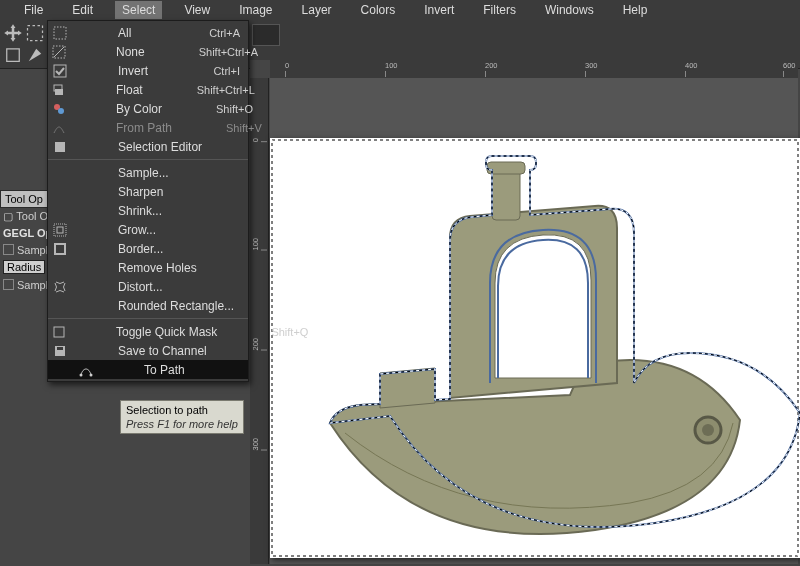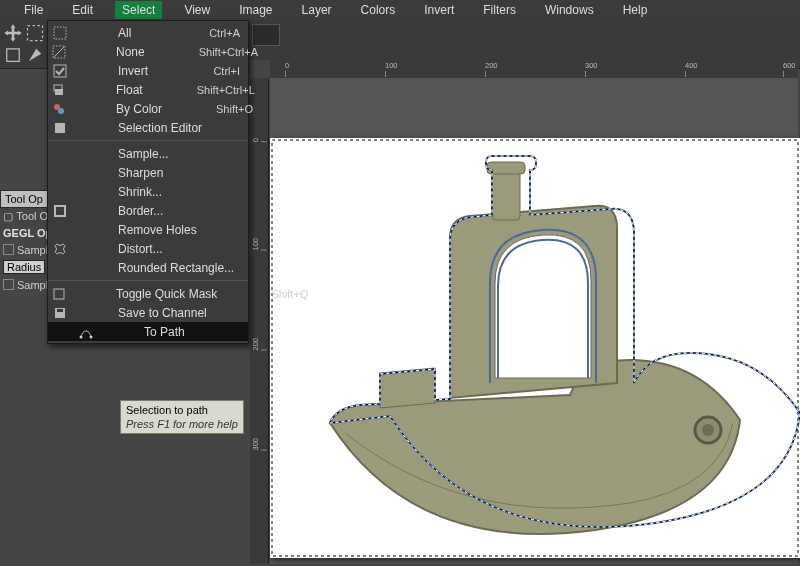--- a/index.html
+++ b/index.html
@@ -1,19 +1,19 @@
 <!DOCTYPE html>
 <html><head>
 <meta charset="utf-8">
 <style>
   html,body{margin:0;padding:0;width:800px;height:566px;overflow:hidden;font-family:"Segoe UI",Tahoma,sans-serif;font-size:12px;color:#ddd;background:#454545;}
   
   .menubar{display:flex;align-items:center;height:20px;background:#3b3b3b;border-bottom:1px solid #2a2a2a;padding:0 2px;}
   .menubar-item{padding:2px 7px;cursor:default;margin-left:15px;}
-  .menubar-item.open{background:#15803d;}
+  .menubar-item.open{background:#737373;}
   
   .under-top{position:absolute;top:20px;left:0;right:0;height:48px;background:#3a3a3a;border-bottom:1px solid #222;}
   
   .tool-icons{position:absolute;top:22px;left:2px;width:44px;height:44px;display:flex;flex-wrap:wrap;}
   .ticon{width:20px;height:20px;margin:1px;display:flex;align-items:center;justify-content:center;}
   
   .dropdown{position:absolute;top:20px;left:47px;width:200px;background:#3b3b3b;border:1px solid #1c1c1c;box-shadow:2px 3px 6px rgba(0,0,0,.6);padding:2px 0;z-index:50;}
   .menu-row{display:flex;align-items:center;height:19px;padding:0 8px 0 4px;cursor:default;gap:44px;}
   .menu-row.highlight{background:#111;padding-left:30px;}
   .menu-row.disabled{color:#8b8b8b;}
@@ -140,40 +140,58 @@
   <div class="menu-row">
     <span class="menu-ico">
         <svg viewBox="0 0 14 14">
           <circle cx="5" cy="5" r="3" fill="#e66"></circle>
           <circle cx="9" cy="9" r="3" fill="#6ae"></circle>
         </svg>
       </span>
     <span class="menu-label">By Color</span>
     <span class="menu-accel">Shift+O</span>
   </div>
+  <div class="menu-row disabled">
+    <span class="menu-ico">
+        <svg viewBox="0 0 14 14">
+          <path d="M2 12c4-8 6-8 10 0" fill="none" stroke="#ccc"></path>
+        </svg>
+      </span>
+    <span class="menu-label">From Path</span>
+    <span class="menu-accel">Shift+V</span>
+  </div>
   <div class="menu-row">
     <span class="menu-ico">
         <svg viewBox="0 0 14 14">
           <rect x="2" y="2" width="10" height="10" fill="#ccc"></rect>
         </svg>
       </span>
     <span class="menu-label">Selection Editor</span>
   </div>
   <div class="menu-sep"></div>
   <div class="menu-row">
     <span class="menu-ico"></span>
     <span class="menu-label">Sample...</span>
   </div>
   <div class="menu-row">
     <span class="menu-ico"></span>
     <span class="menu-label">Sharpen</span>
   </div>
   <div class="menu-row">
     <span class="menu-ico"></span>
     <span class="menu-label">Shrink...</span>
+  </div>
+  <div class="menu-row">
+    <span class="menu-ico">
+        <svg viewBox="0 0 14 14">
+          <rect x="4" y="4" width="6" height="6" fill="none" stroke="#ccc"></rect>
+          <rect x="1" y="1" width="12" height="12" fill="none" stroke="#ccc" stroke-dasharray="1 1"></rect>
+        </svg>
+      </span>
+    <span class="menu-label">Grow...</span>
   </div>
   <div class="menu-row">
     <span class="menu-ico">
         <svg viewBox="0 0 14 14">
           <rect x="2" y="2" width="10" height="10" fill="none" stroke="#ccc" stroke-width="2"></rect>
         </svg>
       </span>
     <span class="menu-label">Border...</span>
   </div>
   <div class="menu-row">

